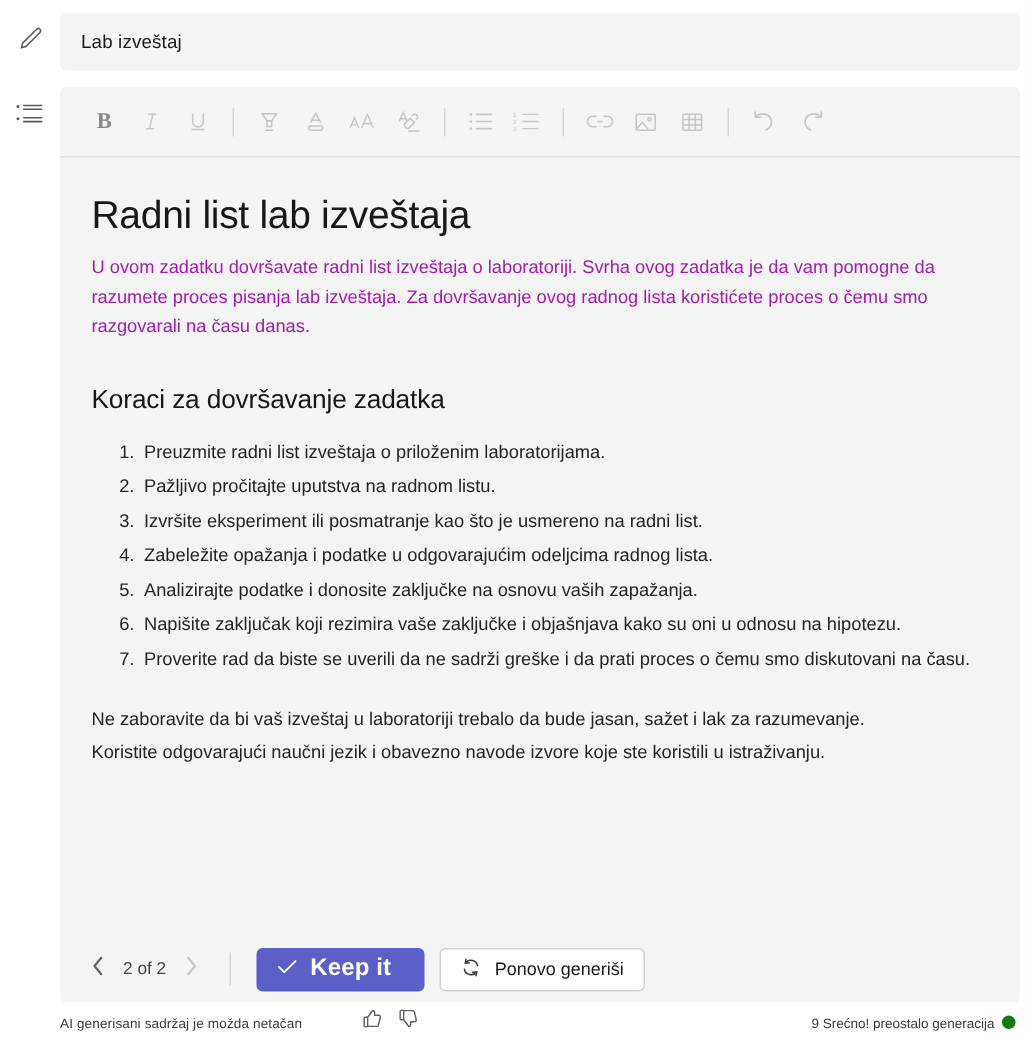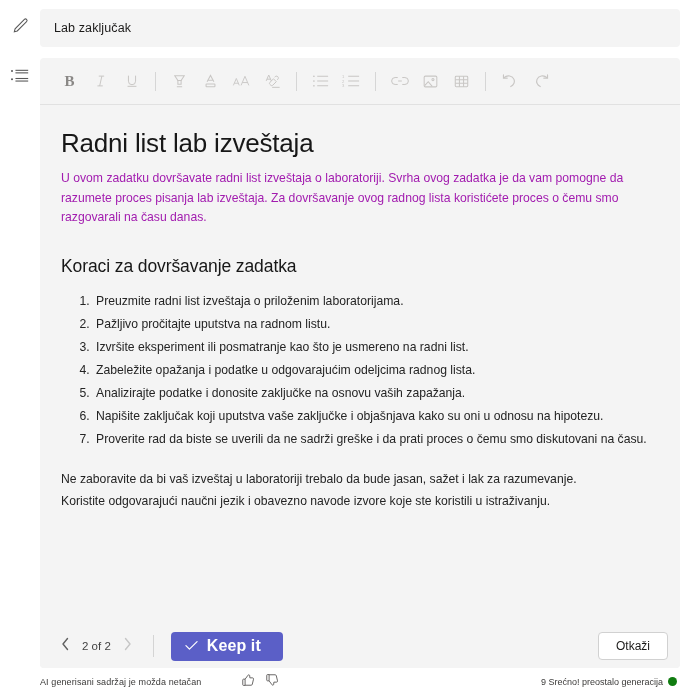--- a/index.html
+++ b/index.html
@@ -307,21 +307,21 @@
             <line x1="6" y1="11.2" x2="20" y2="11.2"></line>
             <line x1="6" y1="14" x2="20" y2="14"></line>
           </svg>
         </span>
       </div>
     </div>
 
     <div class="main-col">
 
       <div class="title-field">
-        <span class="title-text">Lab zaključak</span>
+        <span class="title-text">Lab izveštaj</span>
       </div>
 
       <div class="editor-card">
 
         <div class="toolbar">
 
           <div class="tb-btn bold-b">B</div>
 
           <div class="tb-btn">
             <span>
@@ -474,21 +474,21 @@
         <div class="doc">
           <h1>Radni list lab izveštaja</h1>
           <p>U ovom zadatku dovršavate radni list izveštaja o laboratoriji. Svrha ovog zadatka je da vam pomogne da razumete proces pisanja lab izveštaja. Za dovršavanje ovog radnog lista koristićete proces o čemu smo razgovarali na času danas.</p>
           <h2>Koraci za dovršavanje zadatka</h2>
           <ol>
             <li>Preuzmite radni list izveštaja o priloženim laboratorijama.</li>
             <li>Pažljivo pročitajte uputstva na radnom listu.</li>
             <li>Izvršite eksperiment ili posmatranje kao što je usmereno na radni list.</li>
             <li>Zabeležite opažanja i podatke u odgovarajućim odeljcima radnog lista.</li>
             <li>Analizirajte podatke i donosite zaključke na osnovu vaših zapažanja.</li>
-            <li>Napišite zaključak koji uputstva vaše zaključke i objašnjava kako su oni u odnosu na hipotezu.</li>
+            <li>Napišite zaključak koji rezimira vaše zaključke i objašnjava kako su oni u odnosu na hipotezu.</li>
             <li>Proverite rad da biste se uverili da ne sadrži greške i da prati proces o čemu smo diskutovani na času.</li>
           </ol>
           <div class="closing">
             <div class="line">Ne zaboravite da bi vaš izveštaj u laboratoriji trebalo da bude jasan, sažet i lak za razumevanje.</div>
             <div class="line">Koristite odgovarajući naučni jezik i obavezno navode izvore koje ste koristili u istraživanju.</div>
           </div>
         </div>
 
         <div class="action-bar">
           <div class="pager">
@@ -513,24 +513,34 @@
 
           <button class="btn-keep" style="background: rgb(91, 95, 199);">
             <span>
               <svg width="13" height="11" viewBox="0 0 14 11" fill="none" stroke="#ffffff" stroke-width="1.3" stroke-linecap="round" stroke-linejoin="round">
                 <path d="M1 5.6L4.8 9.4 13 1.4"></path>
               </svg>
             </span>
             <span>Keep it</span>
           </button>
 
+          <button class="btn-regen">
+            <span>
+              <svg width="14" height="14" viewBox="0 0 15 15" fill="none" stroke="#3b3a39" stroke-width="1.1" stroke-linecap="round">
+                <path d="M12.2 6.2A4.8 4.8 0 0 0 3.6 4.3"></path>
+                <path d="M2.8 8.8a4.8 4.8 0 0 0 8.6 1.9"></path>
+                <path d="M3.9 1.6l-.4 2.8 2.8-.3"></path>
+                <path d="M11.1 13.4l.4-2.8-2.8.3"></path>
+              </svg>
+            </span>
+            <span>Ponovo generiši</span>
+          </button>
 
           <div class="spacer"></div>
 
-          <button class="btn-cancel">Otkaži</button>
         </div>
 
       </div>
     </div>
   </div>
 
   <div class="footer">
     <span class="footer-note">AI generisani sadržaj je možda netačan</span>
     <div class="thumbs">
       <div class="thumb-btn">

